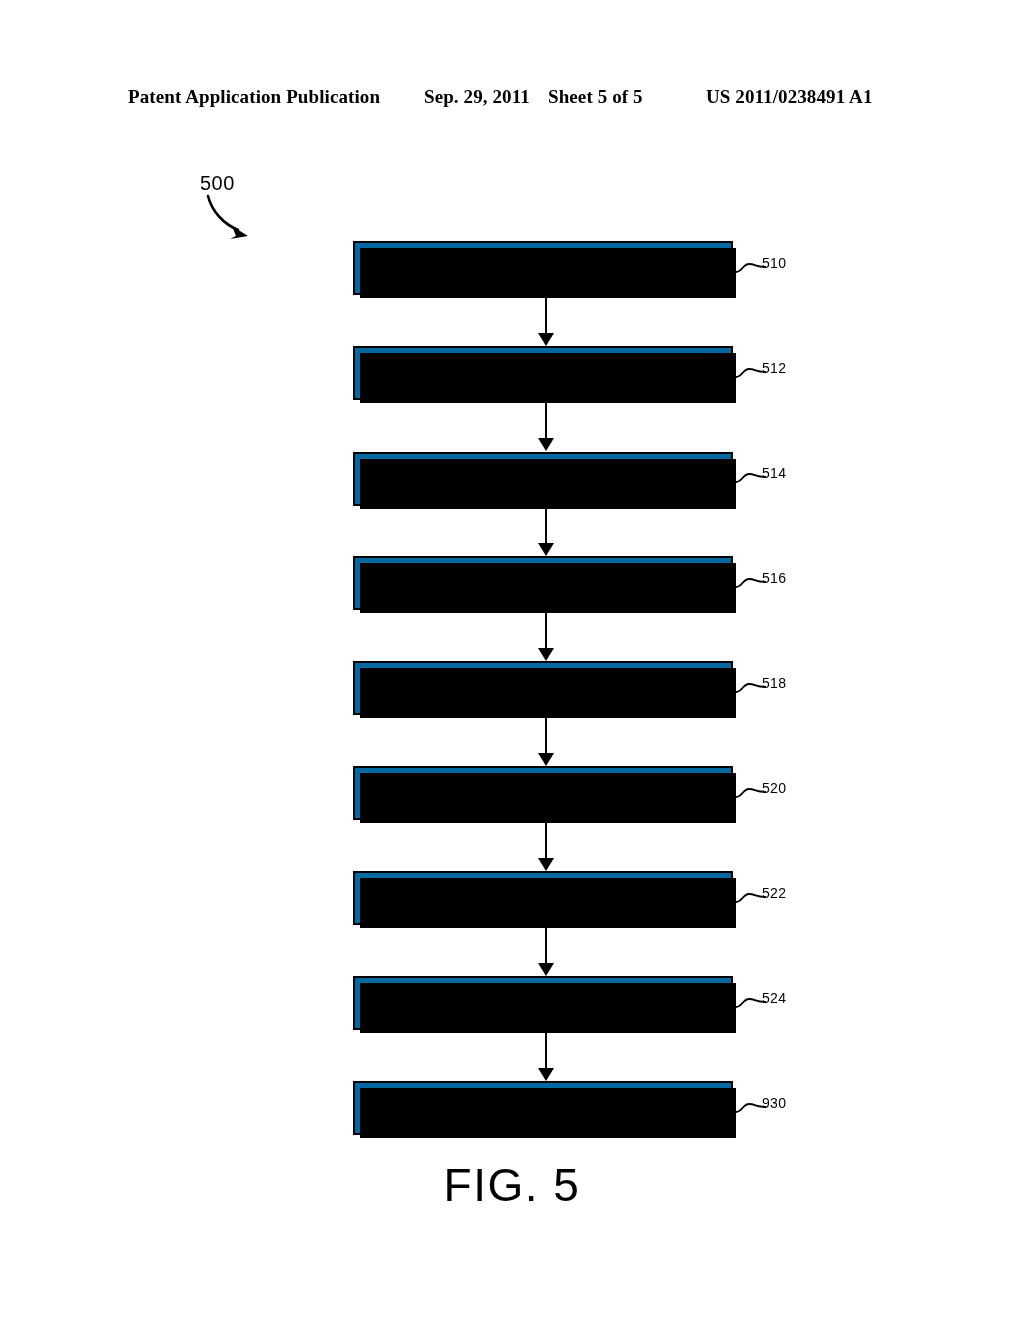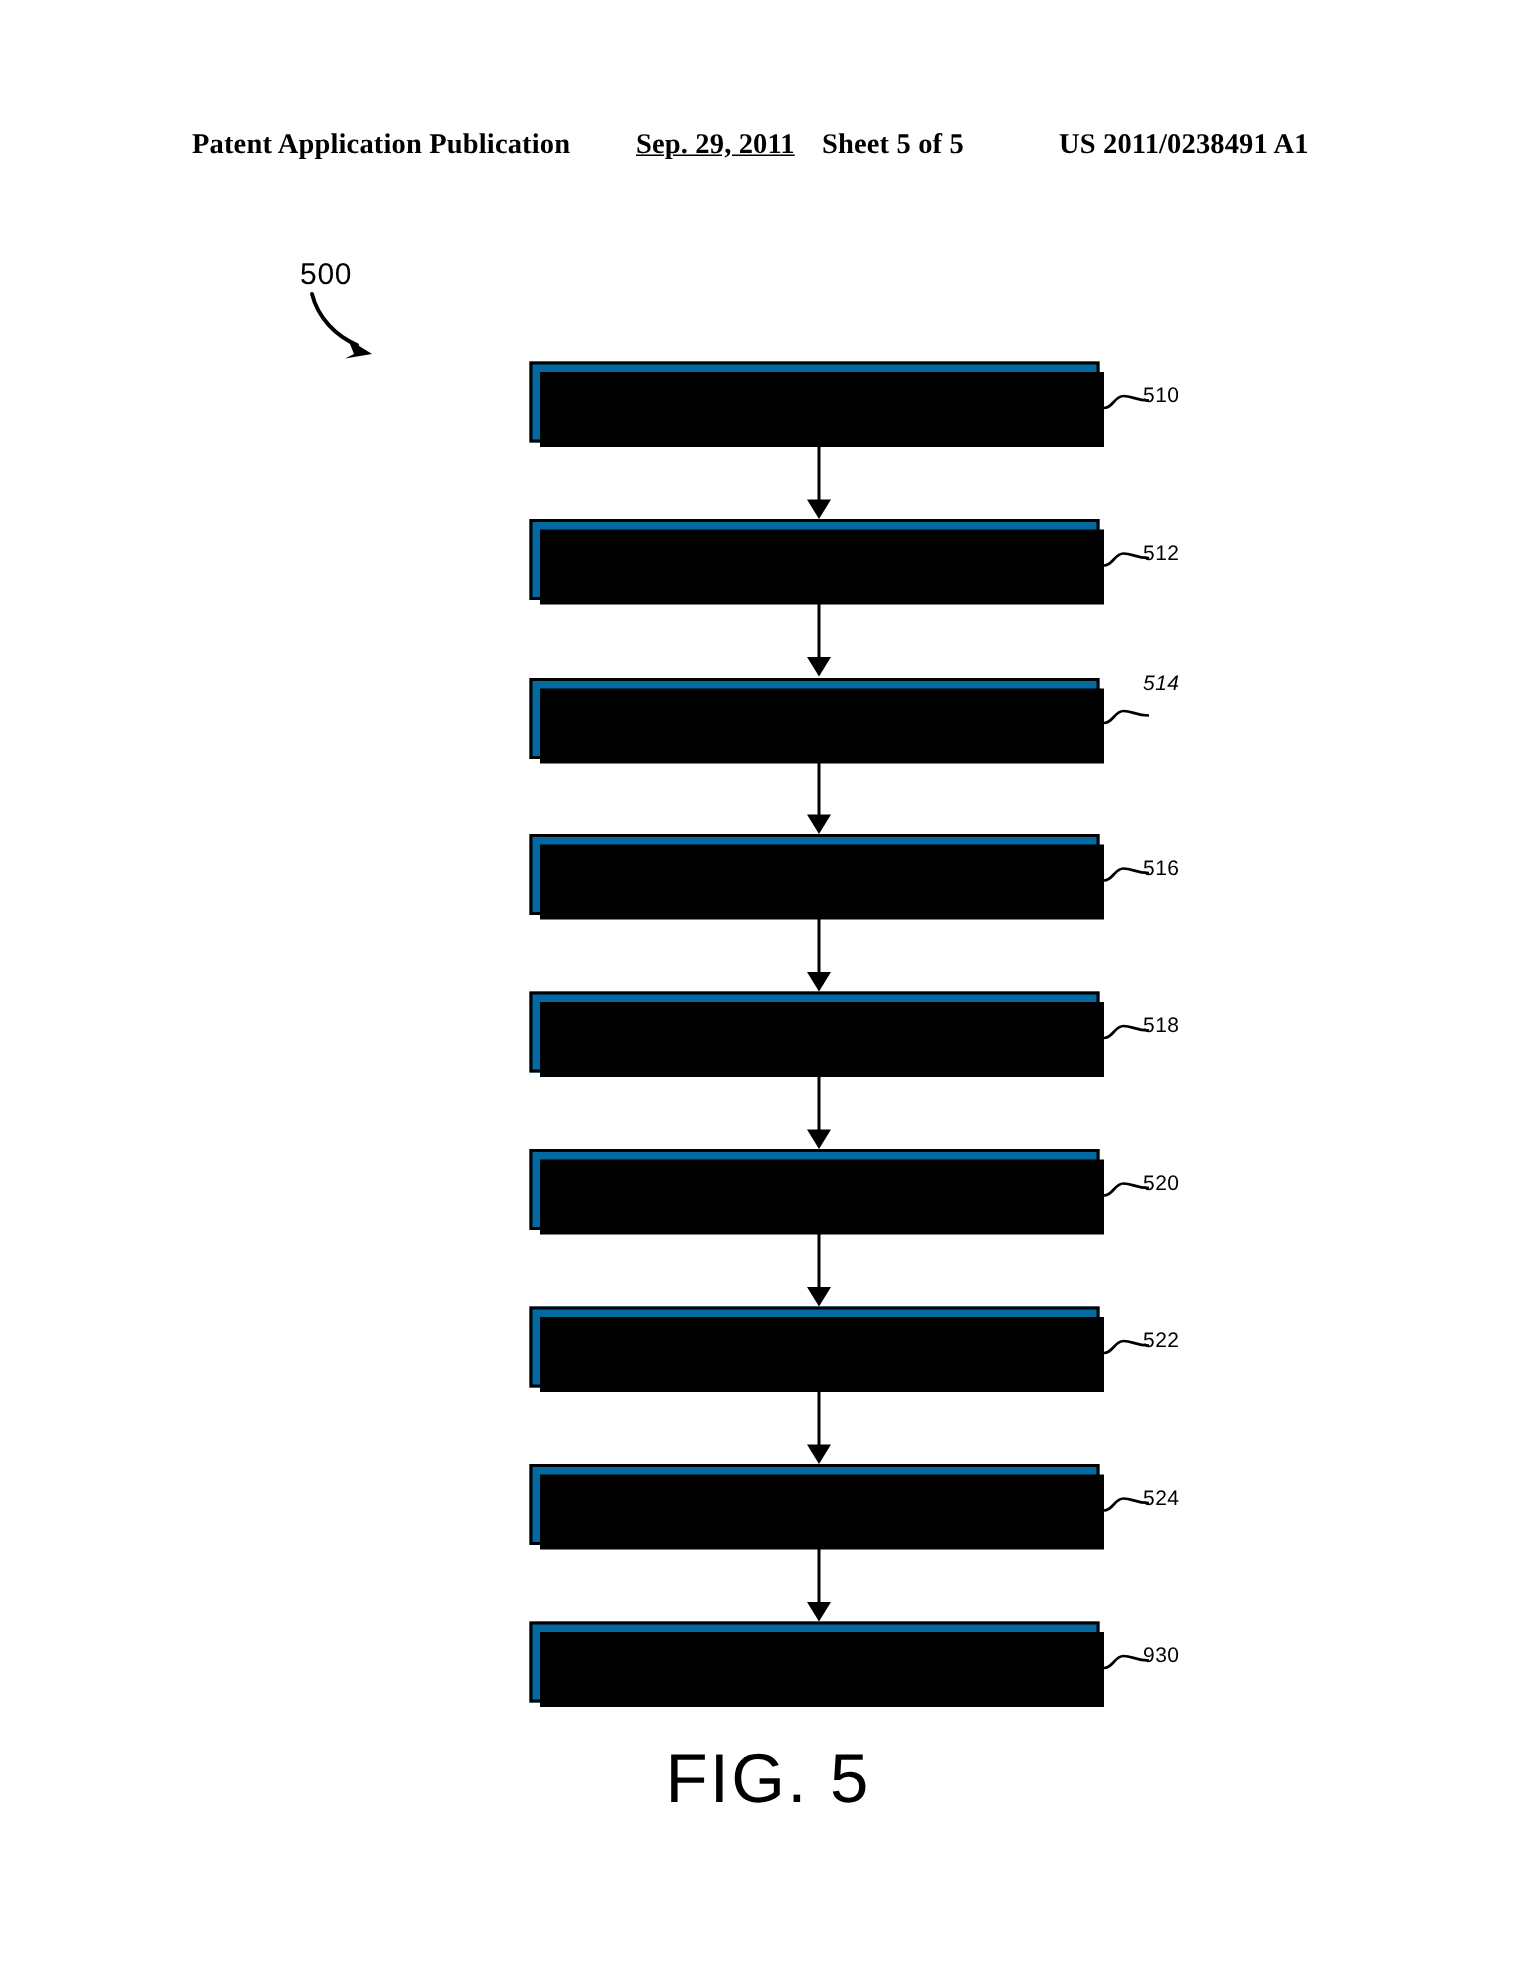--- a/index.html
+++ b/index.html
@@ -31,21 +31,20 @@
   }
   .page-header .hdr-pub {
     position: absolute;
     left: 128px;
     top: 0;
   }
   .page-header .hdr-date {
     position: absolute;
     left: 424px;
     top: 0;
-    text-decoration: underline;
   }
   .page-header .hdr-sheet {
     position: absolute;
     left: 548px;
     top: 0;
   }
   .page-header .hdr-patno {
     position: absolute;
     left: 706px;
     top: 0;
@@ -201,21 +200,21 @@
       <div class="conn-stem" style="height: 39px;"></div>
       <div class="conn-head" style="top: 38px;"></div>
     </div>
     <div class="proc-box" style="top: 452px;">
       <div class="box-label">COMMUNICATE THE ORIGINAL CONTEXT
 TO AN EXPANSION PROVIDER(S)</div>
     </div>
     <svg class="leader" viewBox="0 0 30 14" style="top: 471px;">
       <path d="M 0 11 C 6 11, 7 3, 13 3 C 19 3, 21 6, 30 6" stroke="#000000" stroke-width="1.8" fill="none"></path>
     </svg>
-    <div class="ref-num" style="top: 447px; font-style: italic;">514</div>
+    <div class="ref-num" style="top: 465px;">514</div>
     <div class="connector" style="top: 505px; height: 51px;">
       <div class="conn-stem" style="height: 39px;"></div>
       <div class="conn-head" style="top: 38px;"></div>
     </div>
     <div class="proc-box" style="top: 556px;">
       <div class="box-label">RECEIVE A KEYWORD EXPANSION(S)</div>
     </div>
     <svg class="leader" viewBox="0 0 30 14" style="top: 576px;">
       <path d="M 0 11 C 6 11, 7 3, 13 3 C 19 3, 21 6, 30 6" stroke="#000000" stroke-width="1.8" fill="none"></path>
     </svg>

